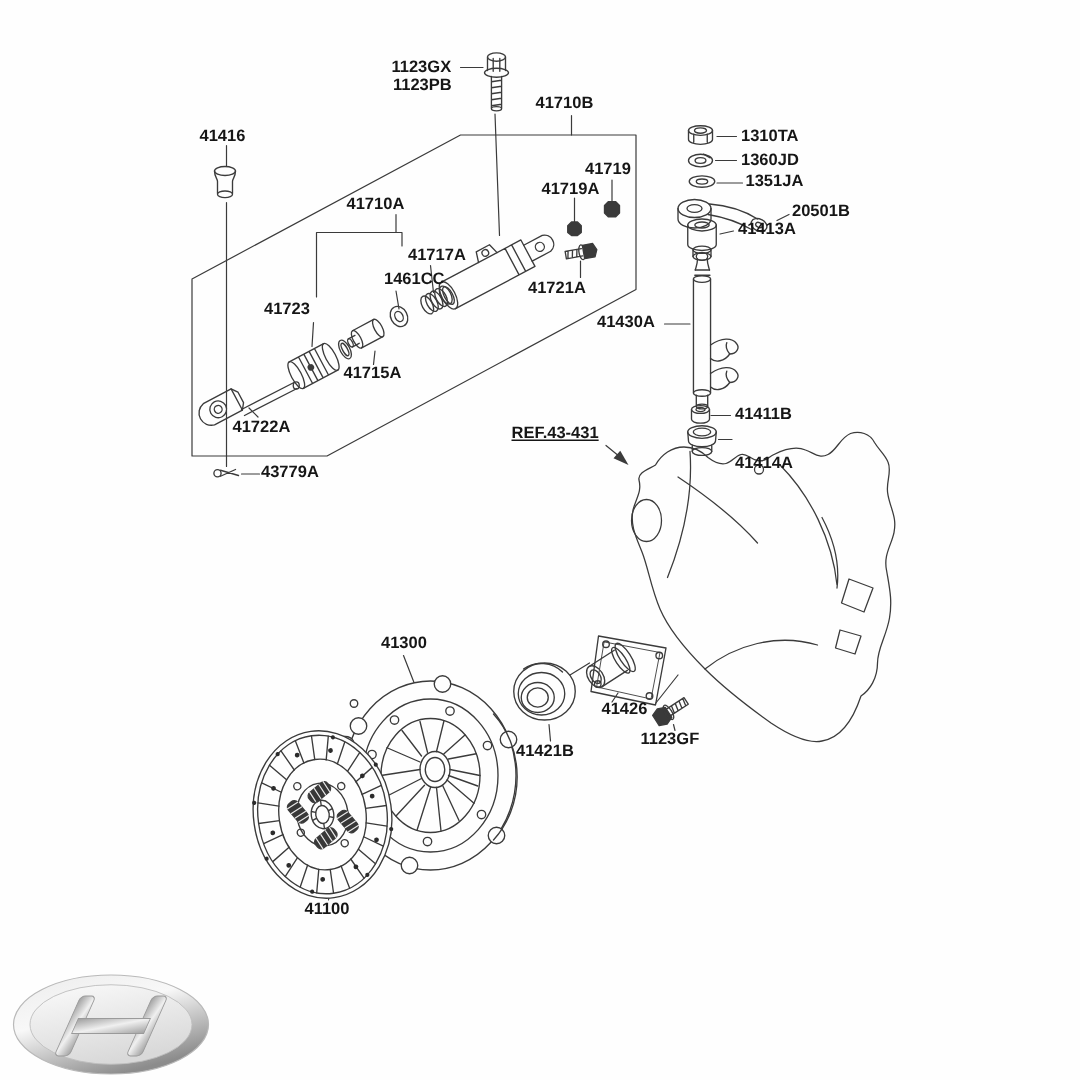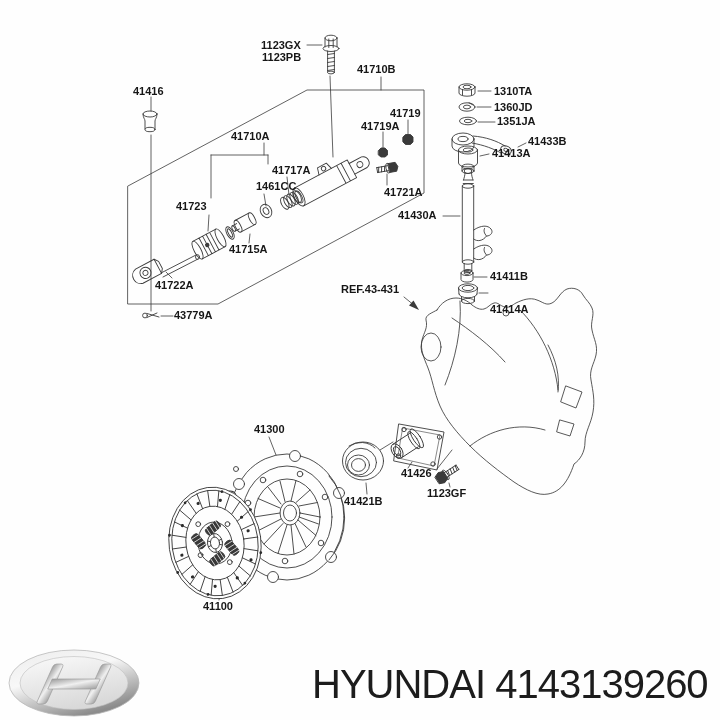--- a/index.html
+++ b/index.html
@@ -1,21 +1,21 @@
 <!DOCTYPE html>
 <html><head>
 <meta charset="utf-8">
 <style>
   html,body{margin:0;padding:0;background:#ffffff;}
   .stage{position:relative;width:720px;height:720px;background:#fefefe;overflow:hidden;
          font-family:"Liberation Sans",sans-serif;}
   .art{position:absolute;left:0;top:0;z-index:1;}
   .lbl{position:absolute;z-index:3;font:bold 11px/12px "Liberation Sans",sans-serif;
        color:#161616;white-space:nowrap;}
-  .ref{ }
+  .ref{ text-decoration:underline; }
   .brand-text{position:absolute;left:312px;top:662px;z-index:3;
        font:400 40px/44px "Liberation Sans",sans-serif;color:#1c1c1c;letter-spacing:-1px;white-space:nowrap;}
   .logo{position:absolute;left:4px;top:646px;z-index:3;}
 </style>
 </head>
 <body>
 
 <div class="stage">
 
   <svg class="art" width="720" height="720" viewBox="0 0 720 720" stroke="#3b3b3b" fill="none" stroke-width="0.9" stroke-linecap="round" stroke-linejoin="round">
@@ -309,25 +309,25 @@
   <span class="lbl" style="left:261px;top:39px">1123GX</span>
   <span class="lbl" style="left:262px;top:51px">1123PB</span>
   <span class="lbl" style="left:357px;top:63px">41710B</span>
   <span class="lbl" style="left:133px;top:85px">41416</span>
   <span class="lbl" style="left:494px;top:85px">1310TA</span>
   <span class="lbl" style="left:494px;top:101px">1360JD</span>
   <span class="lbl" style="left:497px;top:115px">1351JA</span>
   <span class="lbl" style="left:231px;top:130px">41710A</span>
   <span class="lbl" style="left:390px;top:107px">41719</span>
   <span class="lbl" style="left:361px;top:120px">41719A</span>
-  <span class="lbl" style="left:528px;top:135px">41433B</span>
+  <span class="lbl" style="left:528px;top:135px">20501B</span>
   <span class="lbl" style="left:492px;top:147px">41413A</span>
   <span class="lbl" style="left:272px;top:164px">41717A</span>
   <span class="lbl" style="left:256px;top:180px">1461CC</span>
-  <span class="lbl" style="left:384px;top:186px">41721A</span>
+  <span class="lbl" style="left:352px;top:186px">41721A</span>
   <span class="lbl" style="left:176px;top:200px">41723</span>
   <span class="lbl" style="left:398px;top:209px">41430A</span>
   <span class="lbl" style="left:229px;top:243px">41715A</span>
   <span class="lbl" style="left:490px;top:270px">41411B</span>
   <span class="lbl" style="left:155px;top:279px">41722A</span>
   <span class="lbl" style="left:490px;top:303px">41414A</span>
   <span class="lbl ref" style="left:341px;top:283px">REF.43-431</span>
   <span class="lbl" style="left:174px;top:309px">43779A</span>
   <span class="lbl" style="left:254px;top:423px">41300</span>
   <span class="lbl" style="left:401px;top:467px">41426</span>
@@ -353,17 +353,14 @@
       </linearGradient>
     </defs>
     <ellipse cx="70" cy="37" rx="65" ry="33" fill="url(#lg1)" stroke="#b9b9b9" stroke-width="0.8"></ellipse>
     <ellipse cx="70" cy="37" rx="54" ry="26.5" fill="url(#lg2)" stroke="#bdbdbd" stroke-width="0.6"></ellipse>
     <g transform="translate(70,38) skewX(-24)" fill="url(#lg3)" stroke="#9a9a9a" stroke-width="0.6">
       <rect x="-29" y="-20" width="10" height="40" rx="3"></rect>
       <rect x="19" y="-20" width="10" height="40" rx="3"></rect>
       <rect x="-24" y="-5" width="48" height="10"></rect>
     </g>
   </svg>
-  <div class="brand-text">
-    <span>HYUNDAI</span><span> </span><span>4143139260</span>
-  </div>
 
 </div>
 
 </body></html>

